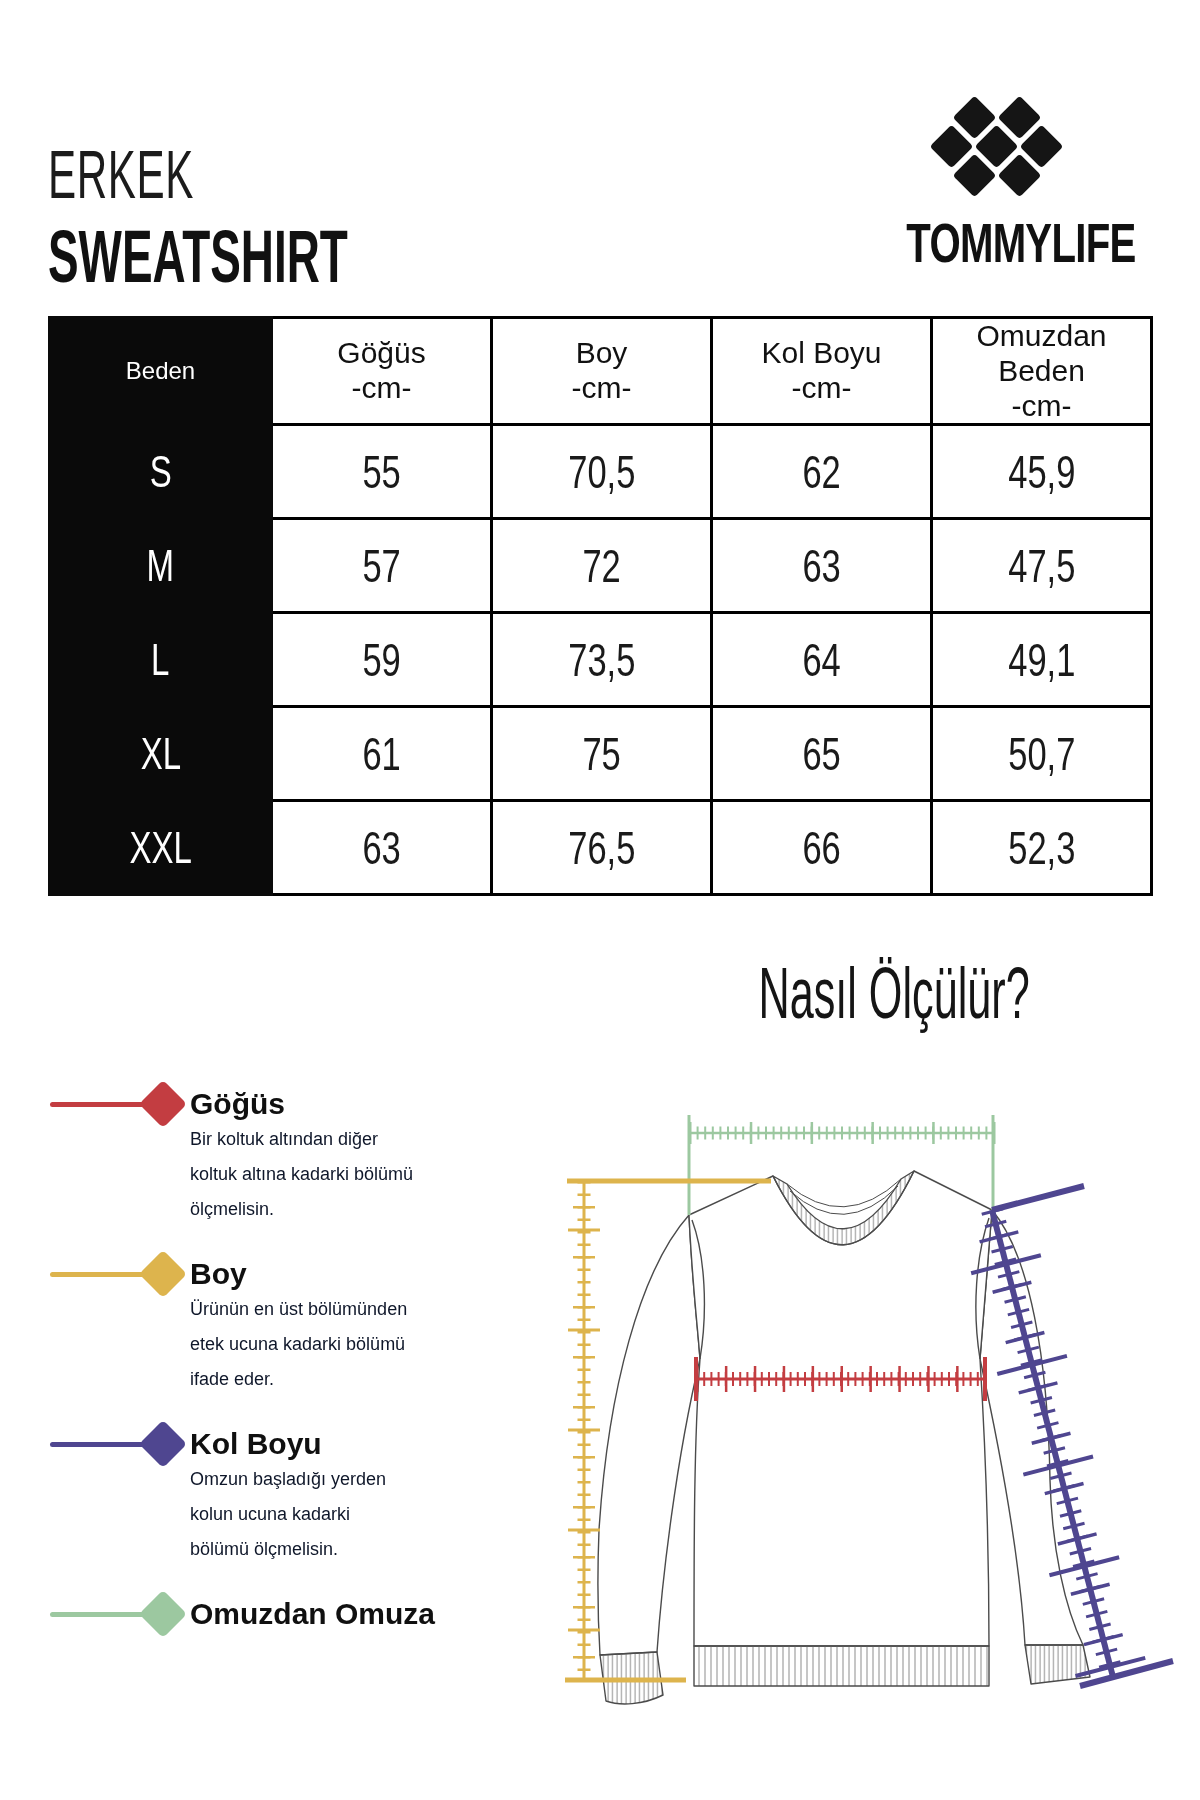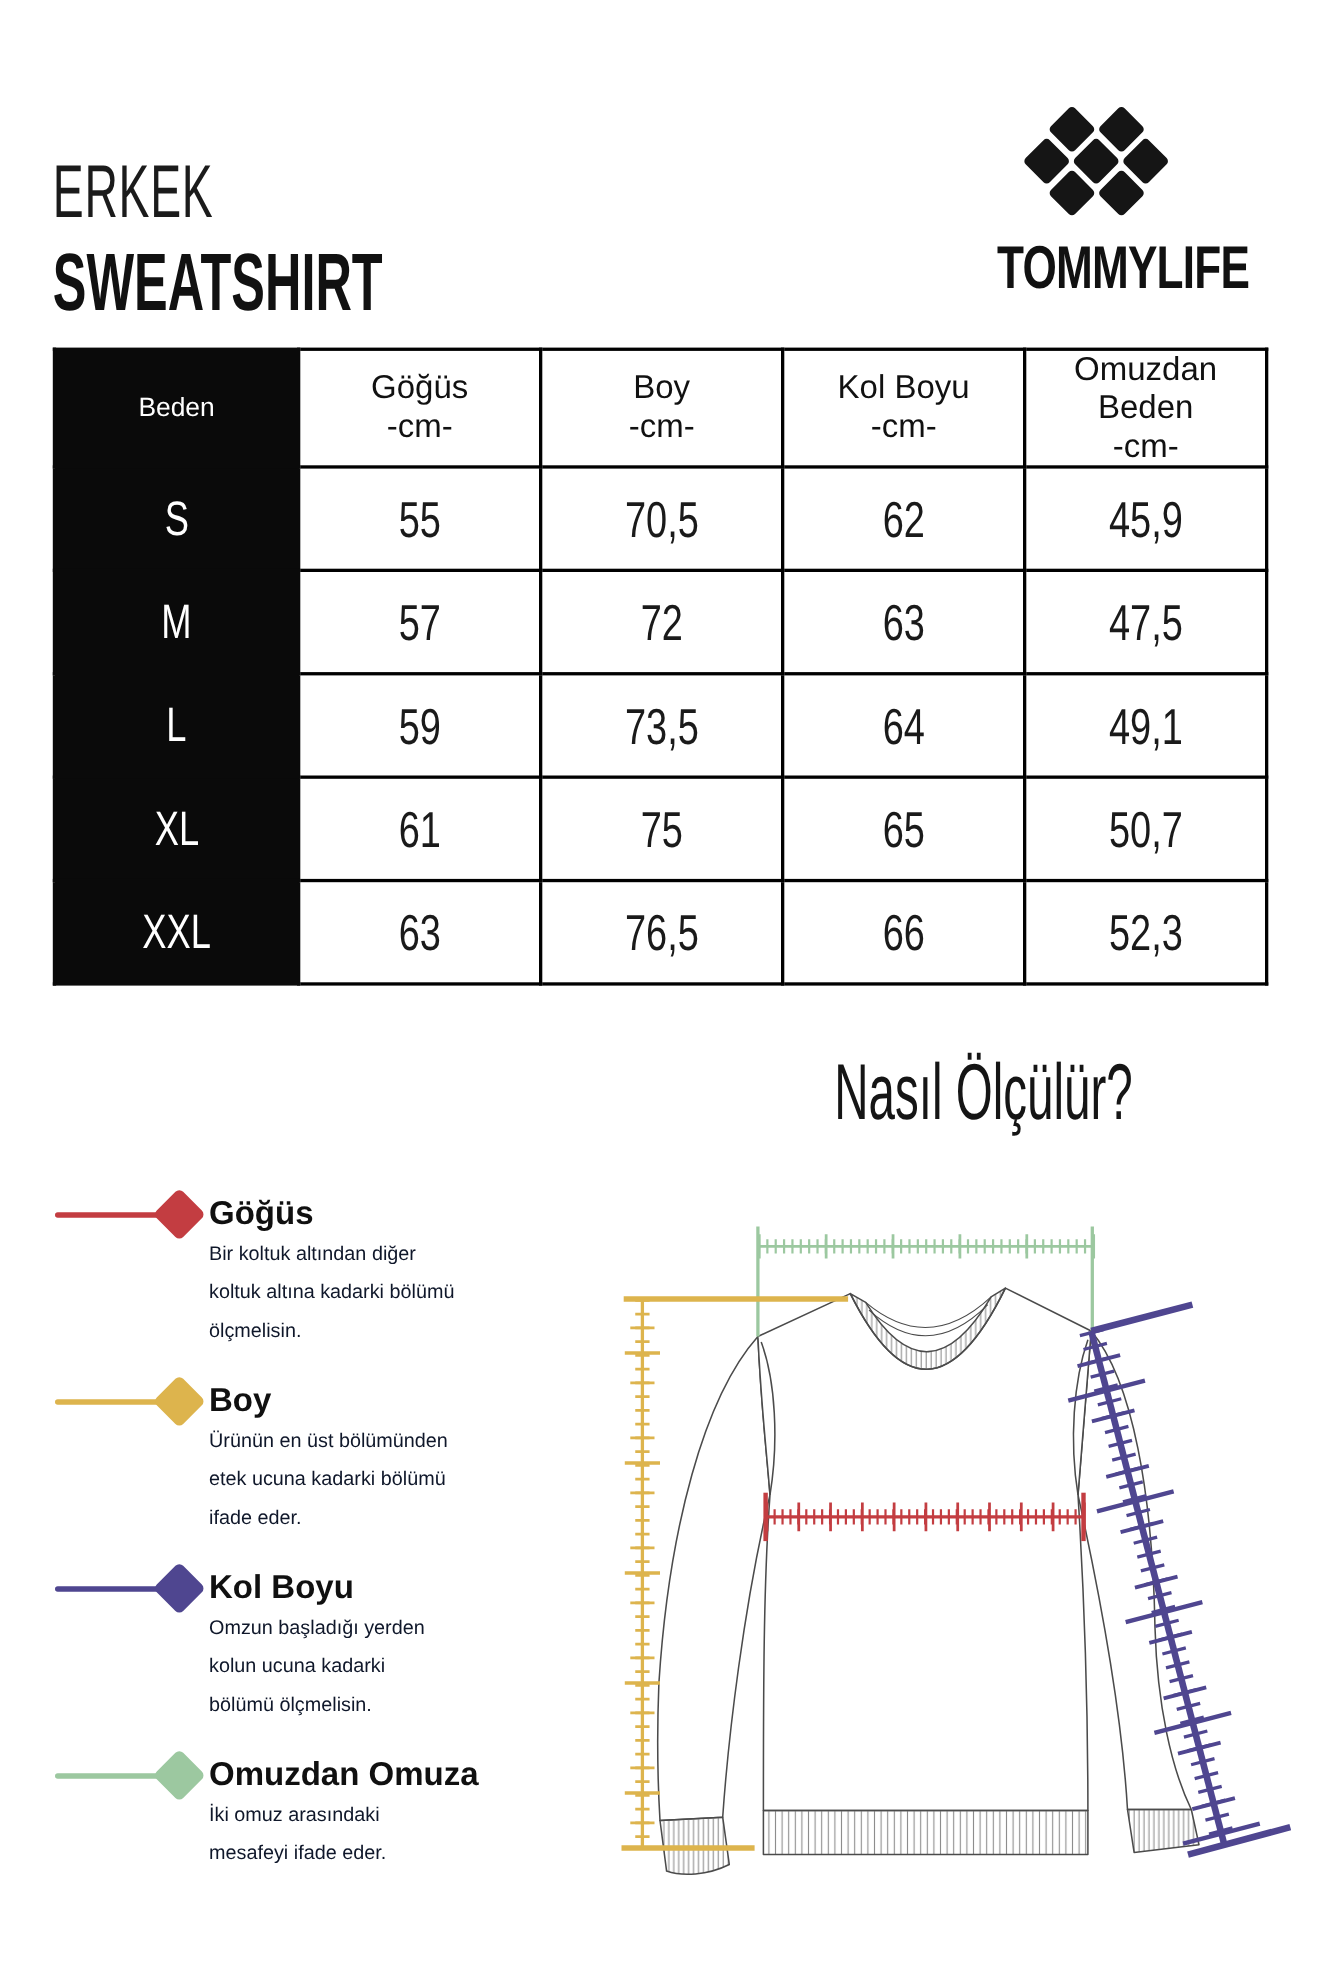--- a/index.html
+++ b/index.html
@@ -161,22 +161,20 @@
       <span class="leg-dmd" style="background-color: rgb(79, 70, 144);"></span>
       <div class="leg-title">Kol Boyu</div>
       <div class="leg-desc">Omzun başladığı yerden
 kolun ucuna kadarki
 bölümü ölçmelisin.</div>
     </div>
     <div class="leg-item">
       <span class="leg-line" style="background-color: rgb(156, 200, 160);"></span>
       <span class="leg-dmd" style="background-color: rgb(156, 200, 160);"></span>
       <div class="leg-title">Omuzdan Omuza</div>
-      <div class="leg-desc">İki omuz arasındaki
-mesafeyi ifade eder.</div>
     </div>
   </div>
 
   <svg class="diagram" viewBox="0 0 700 700" xmlns="http://www.w3.org/2000/svg">
     <defs>
       <pattern id="rib" width="6" height="10" patternUnits="userSpaceOnUse">
         <line x1="3" y1="0" x2="3" y2="10" stroke="#8d8d8d" stroke-width="1"></line>
       </pattern>
       <pattern id="rib2" width="4.5" height="10" patternUnits="userSpaceOnUse">
         <line x1="2" y1="0" x2="2" y2="10" stroke="#8d8d8d" stroke-width="1"></line>

